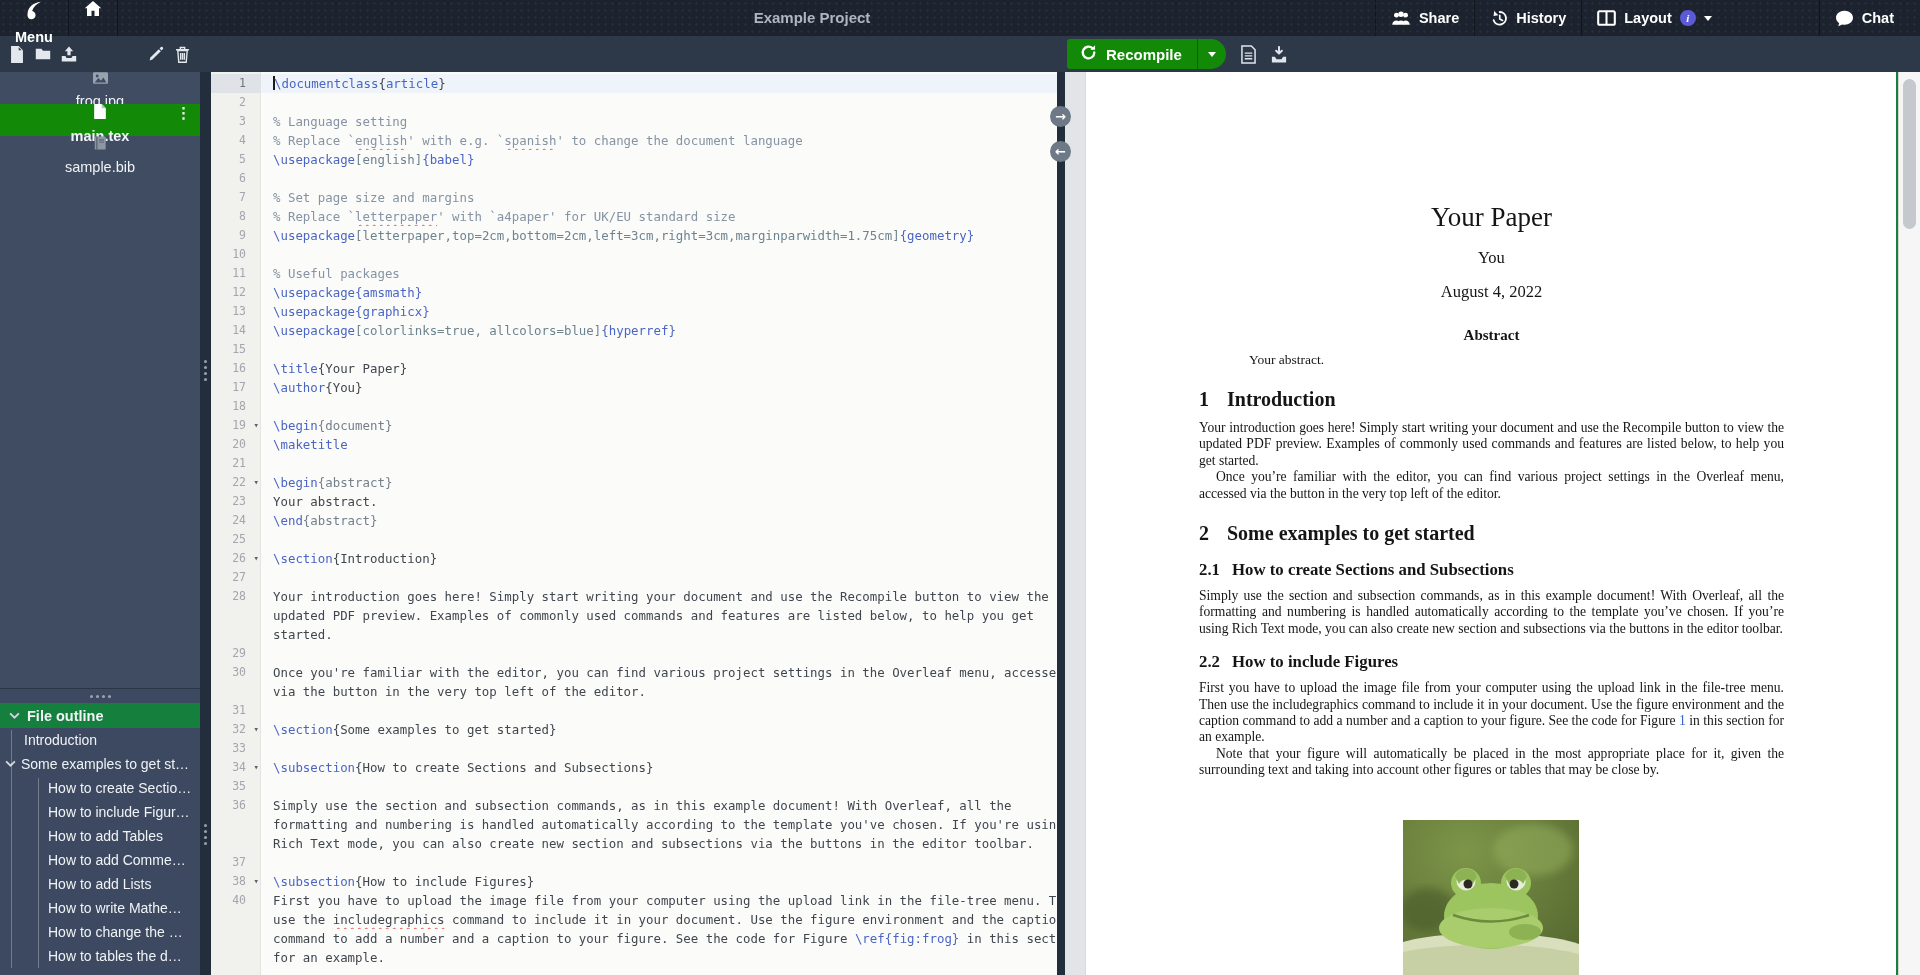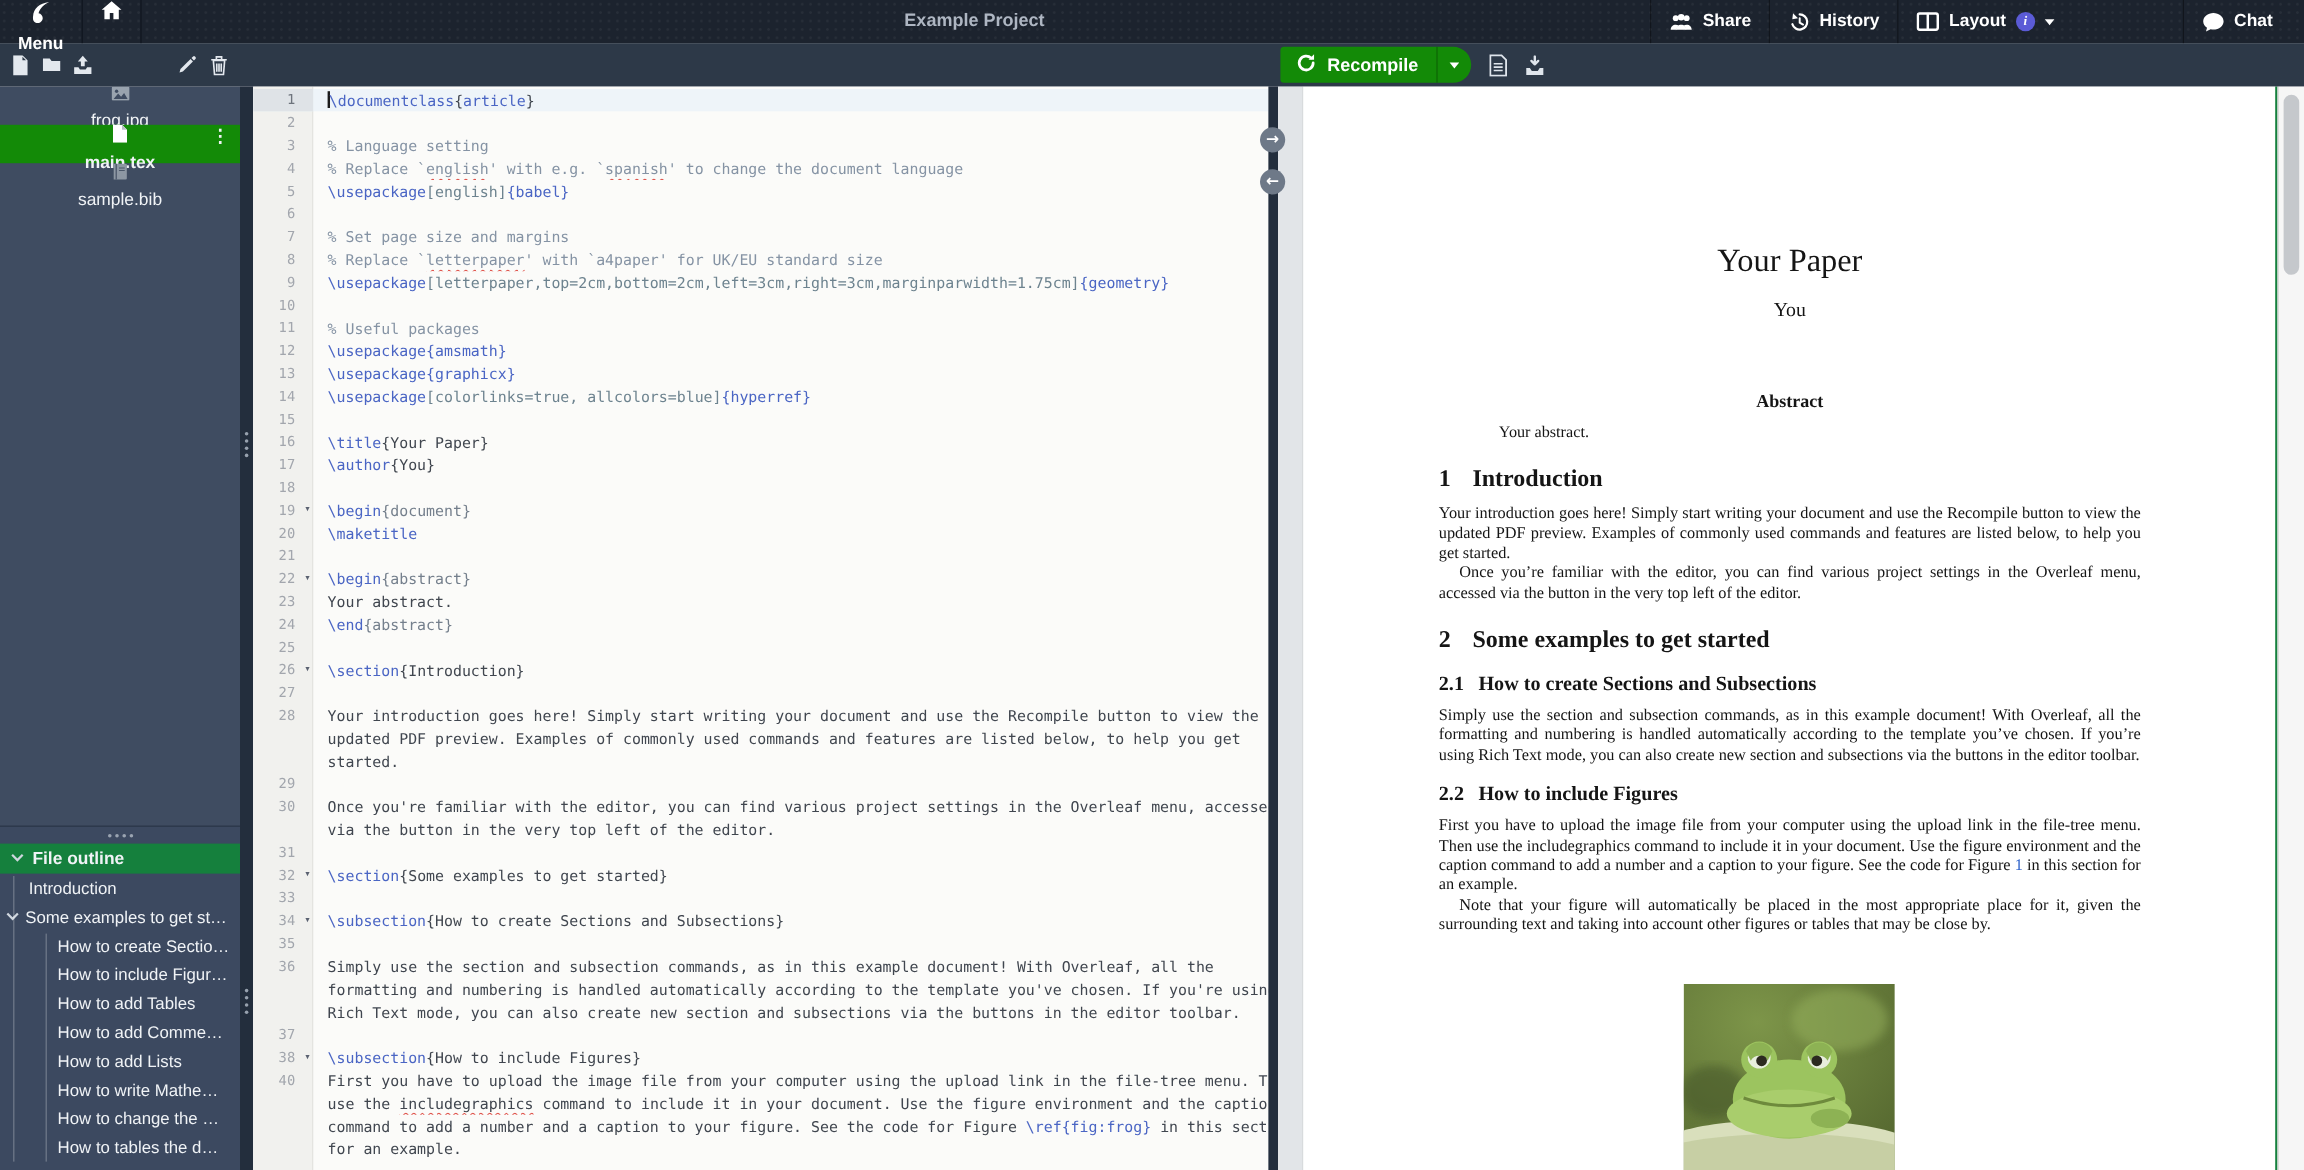--- a/index.html
+++ b/index.html
@@ -531,20 +531,21 @@
 
 <div class="mid"></div>
 <button class="nav-circle" style="left:1050px; top:106px">→</button>
 <button class="nav-circle" style="left:1050px; top:141px">←</button>
 
 <section class="pdf">
   <div class="paper">
     <div class="doc">
       <div class="doc-center p-title">Your Paper</div>
       <div class="doc-center p-author">You</div>
+      <div class="doc-center p-date">August 4, 2022</div>
       <div class="doc-center p-absh">Abstract</div>
       <div class="p-abst">Your abstract.</div>
       <div class="pdf-body">
           <div class="ph h1">
             <span class="pnum">1</span>
             <span>Introduction</span>
           </div>
           <p><span>Your introduction goes here! Simply start writing your document and use the Recompile button to view the updated PDF preview. Examples of commonly used commands and features are listed below, to help you get started.</span></p>
           <p class="indent"><span>Once you’re familiar with the editor, you can find various project settings in the Overleaf menu, accessed via the button in the very top left of the editor.</span></p>
           <div class="ph h1">

